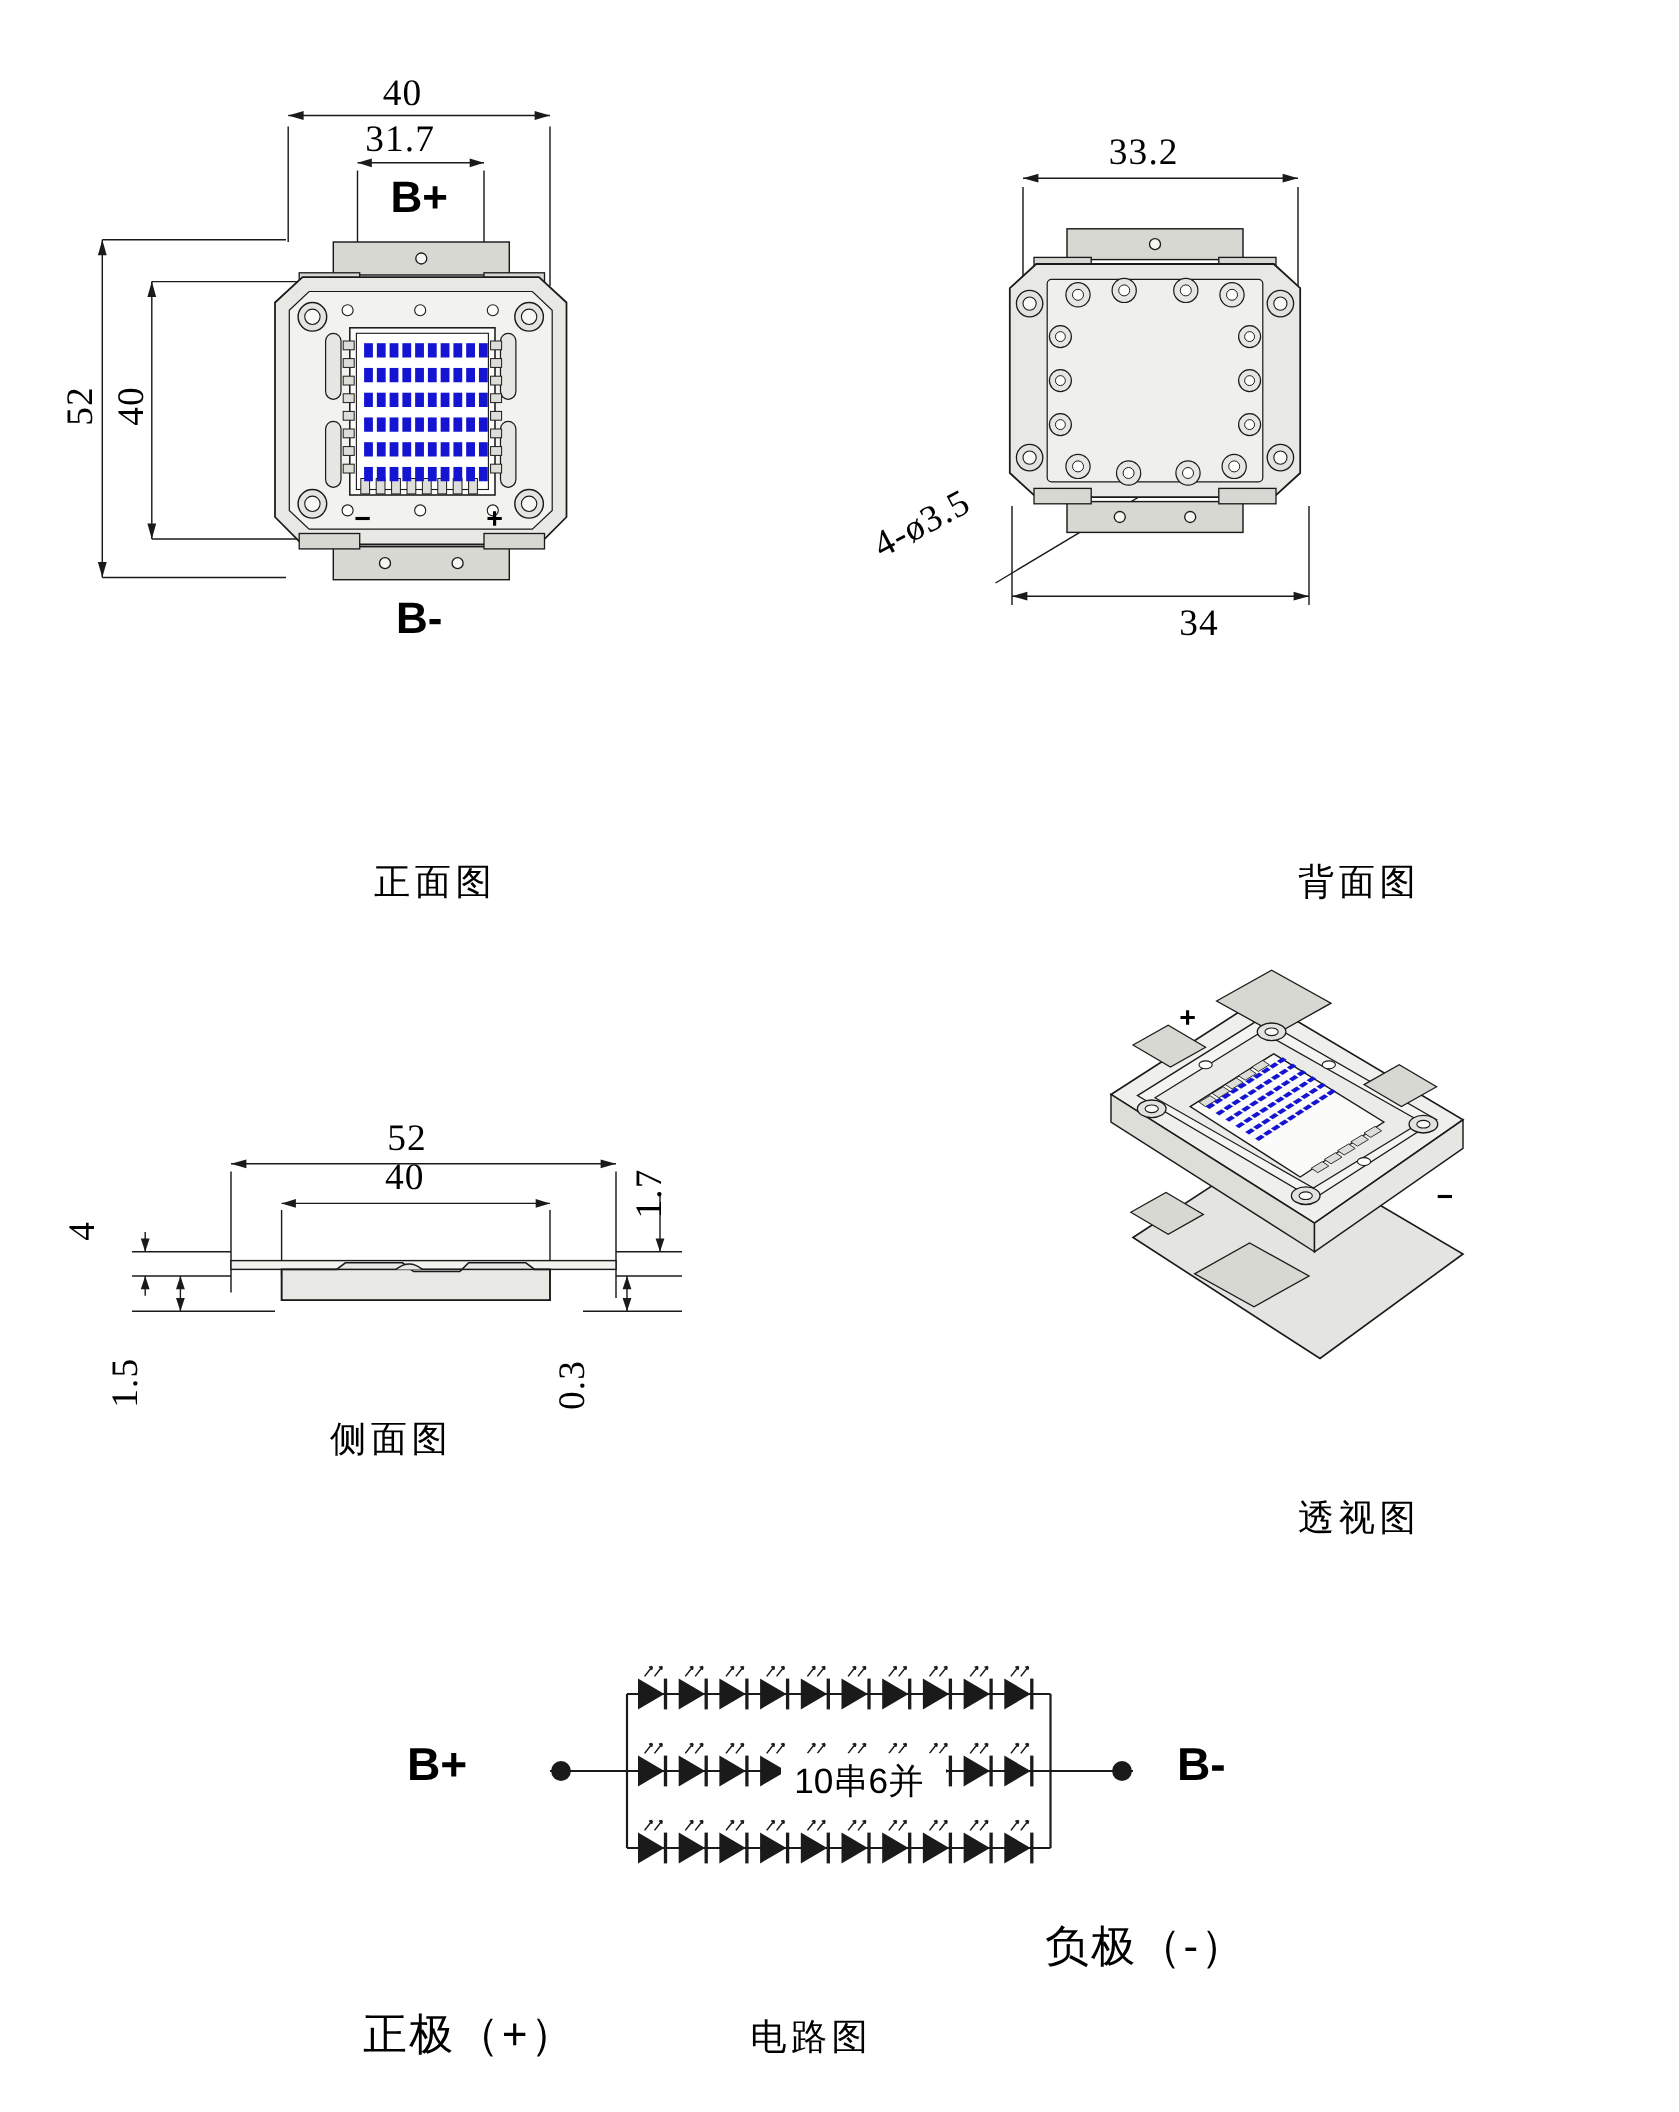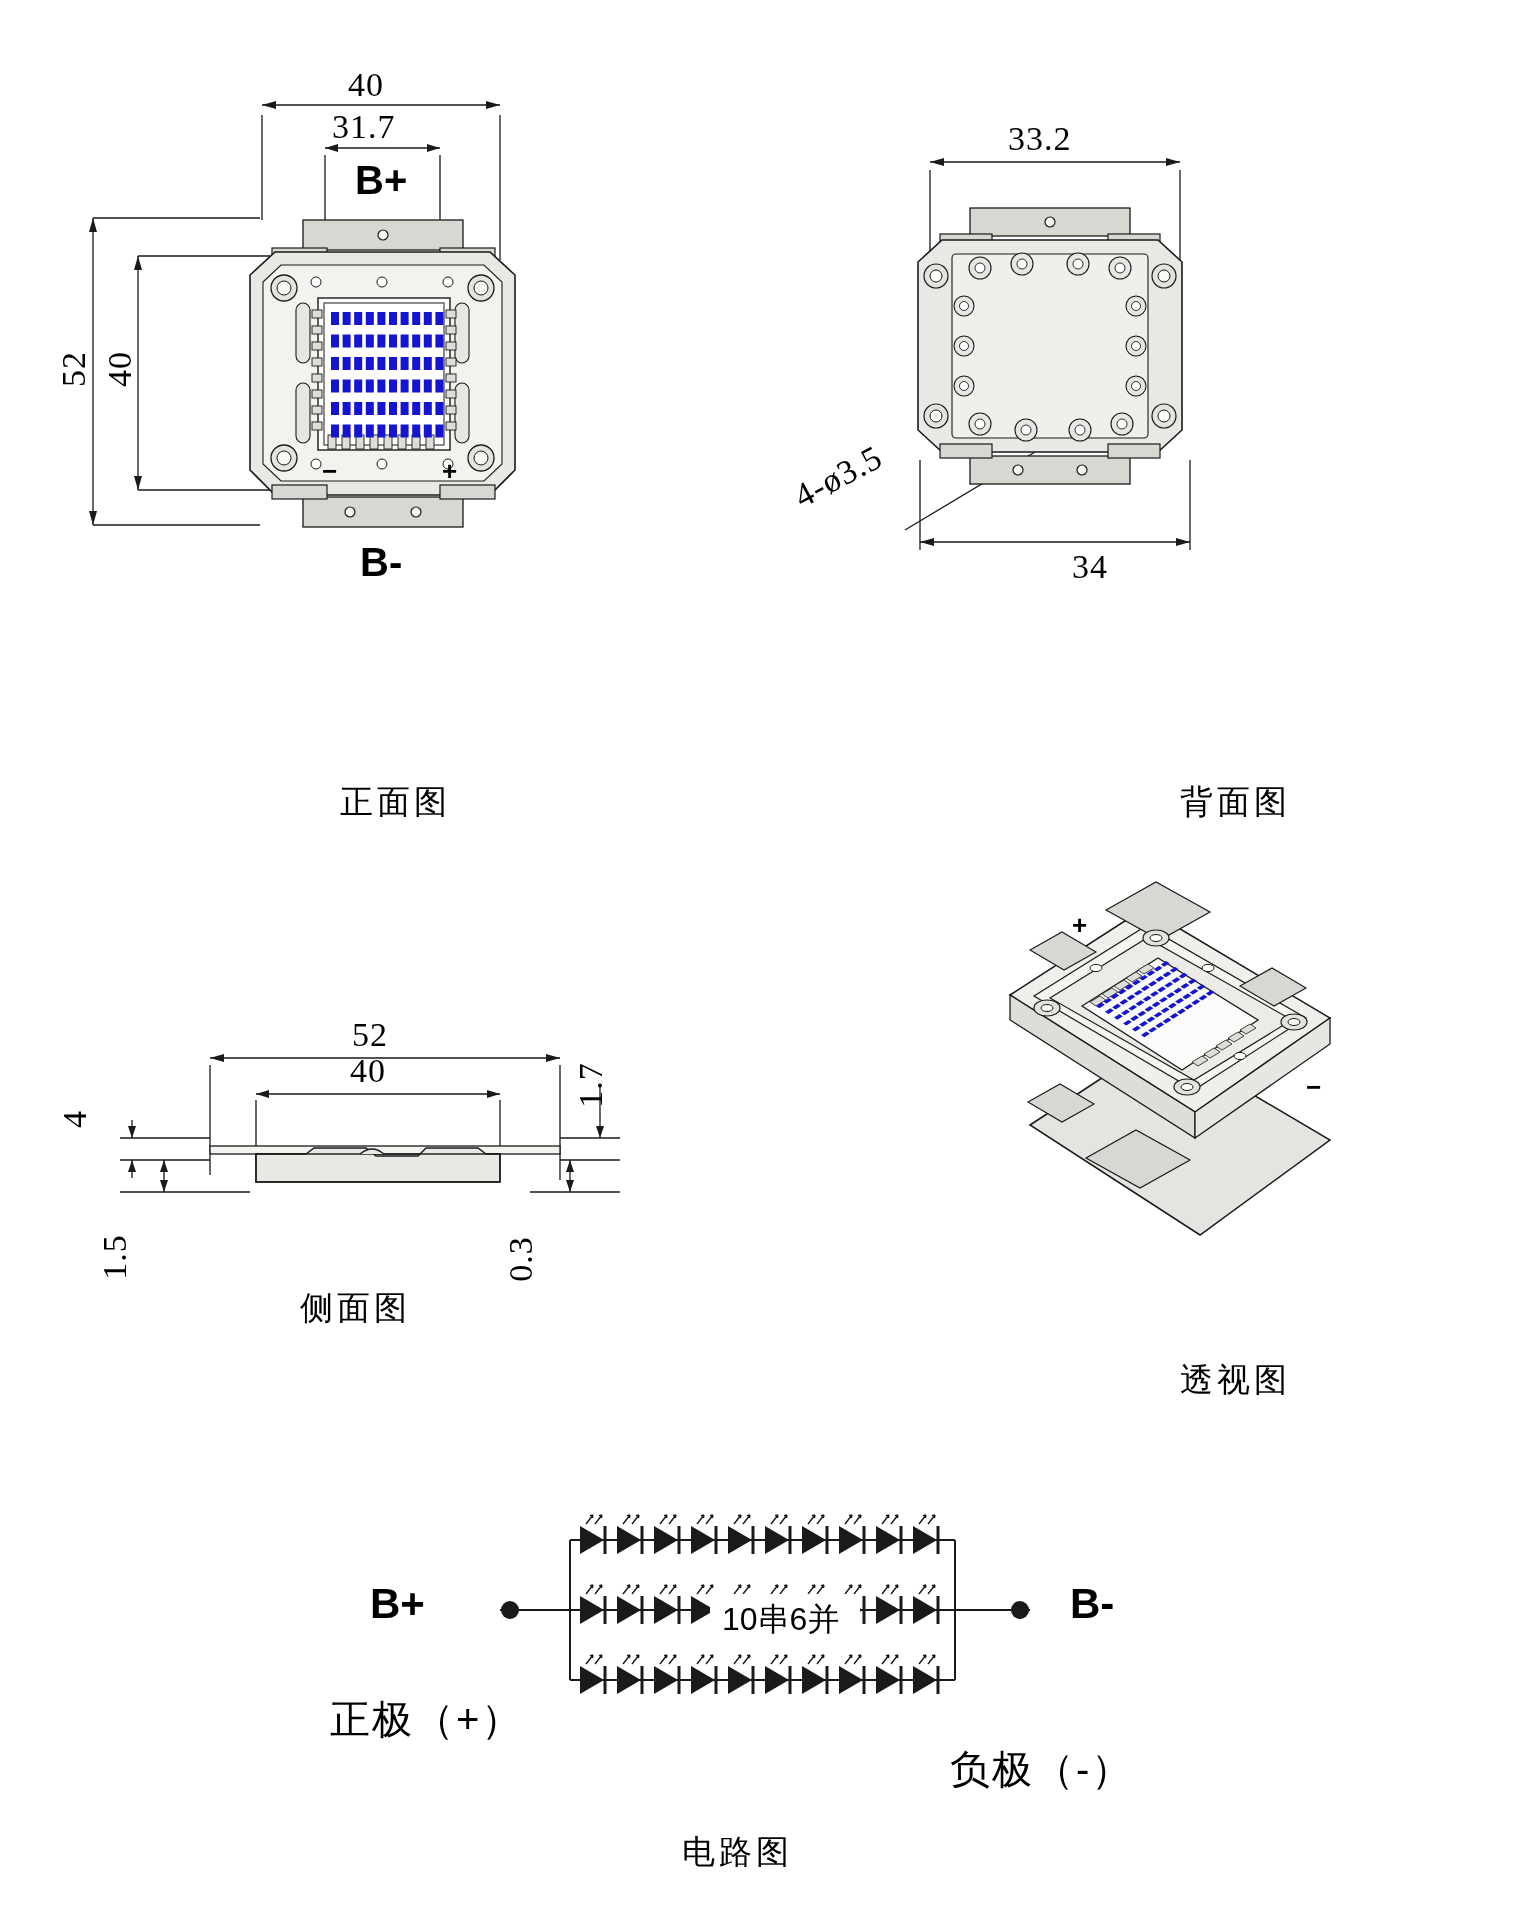--- a/index.html
+++ b/index.html
@@ -592,17 +592,17 @@
           <path d="M539,184 l7,-9 M546,175 l-3,0.6 M546,175 l-0.6,3" stroke="#1a1a1a" stroke-width="1.4" fill="none"></path>
           <path d="M548,184 l7,-9 M555,175 l-3,0.6 M555,175 l-0.6,3" stroke="#1a1a1a" stroke-width="1.4" fill="none"></path>
         </g>
       <rect x="330" y="114" width="150" height="32" fill="#ffffff" stroke="none"></rect>
     </svg>
     <div class="abs termlbl" style="left:-10px; top:100px;">B+</div>
     <div class="abs termlbl" style="left:690px; top:100px;">B-</div>
     <div class="abs circlbl" style="left:342px; top:118px;">10串6并</div>
   </div>
 
-  <div class="abs polword" style="left:330px; top:1692px;">正极（+）</div>
+  <div class="abs polword" style="left:330px; top:1822px;font-family:Liberation Mono, monospace;">正极（+）</div>
   <div class="abs polword" style="left:950px; top:1742px;">负极（-）</div>
   <div class="abs cap" style="left:682px; top:1830px;">电路图</div>
 
 </div>
 
 </body></html>

